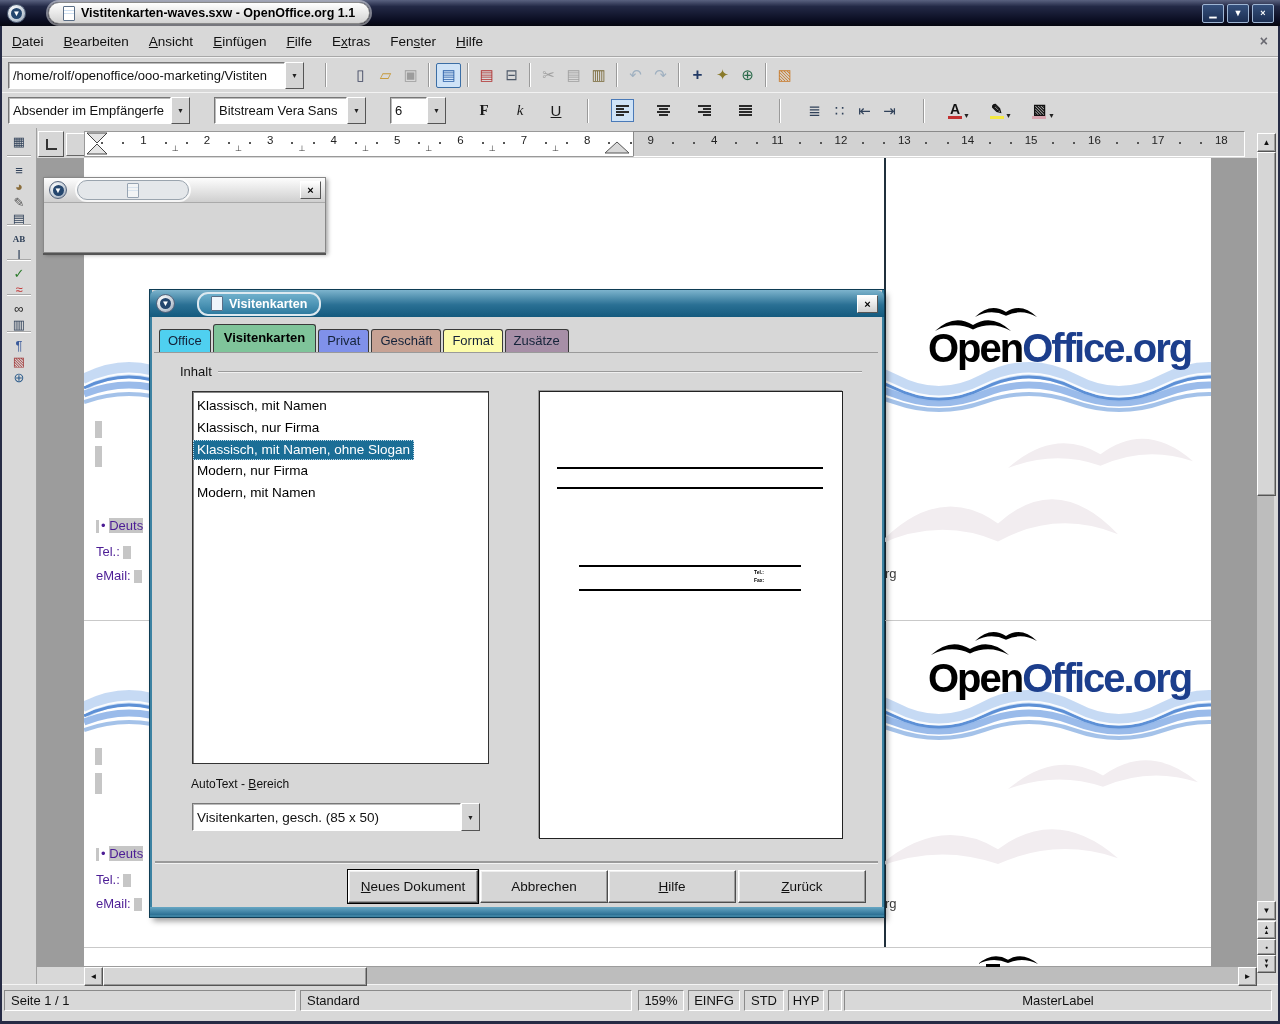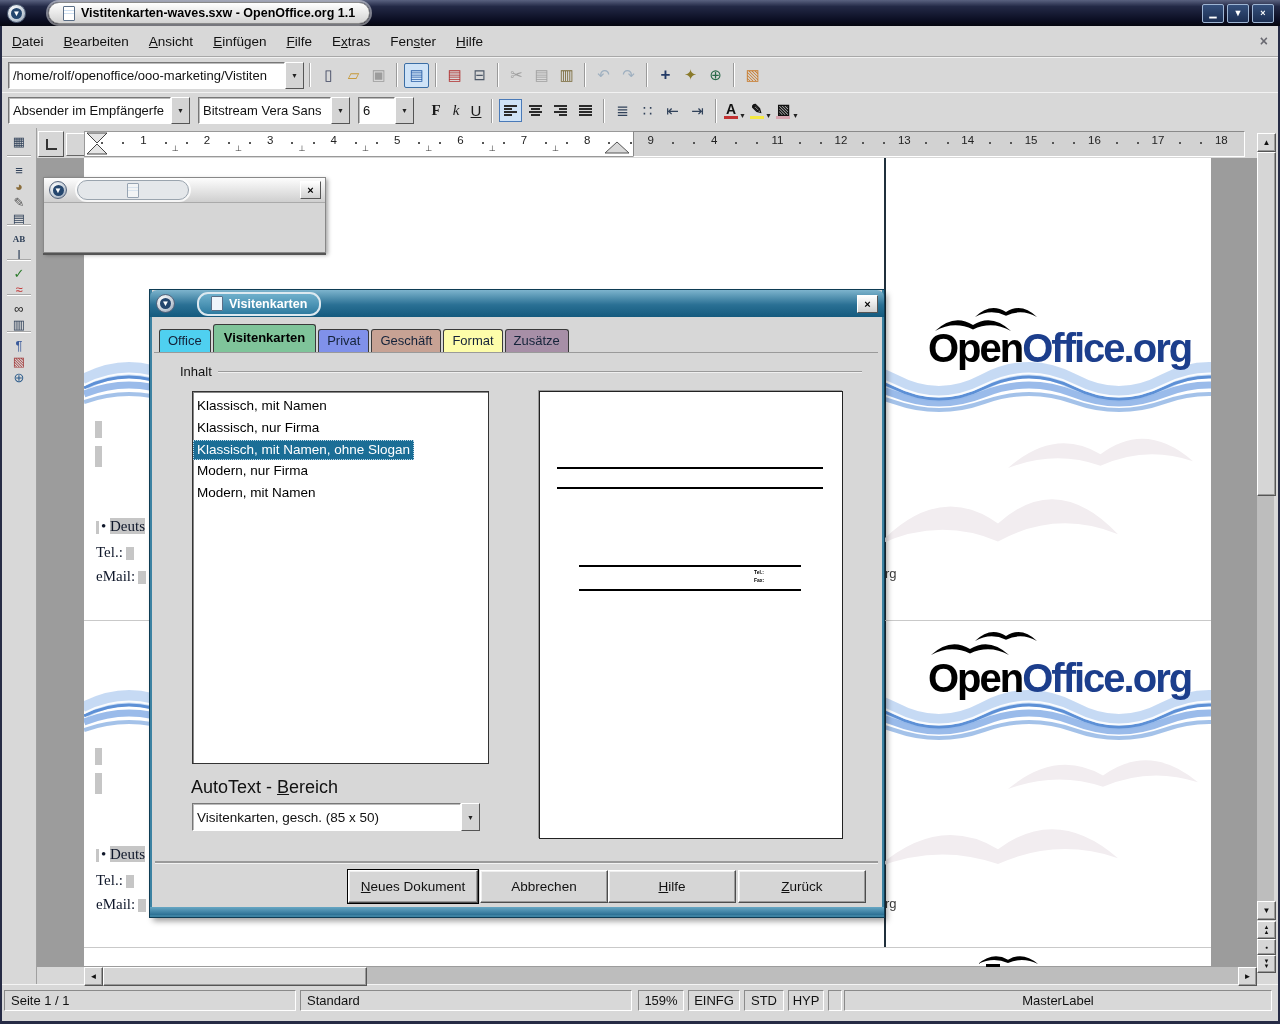--- a/index.html
+++ b/index.html
@@ -25,21 +25,21 @@
   .wbtn{width:20px;height:17px;border:1px solid #9fb6d4;border-radius:2px;
     background:linear-gradient(#35507c,#1b2e52);color:#fff;font-size:9px;font-weight:bold;
     display:flex;align-items:center;justify-content:center;}
   .frame{position:absolute;background:#262b45;z-index:60;}
   
   .menubar{position:absolute;left:2px;top:26px;width:1276px;height:30px;background:#d8d8d8;
     border-bottom:1px solid #a8a8a8;display:flex;align-items:center;font-size:13.5px;}
   .menuitem{padding:5px 10px;white-space:nowrap;}
   .menuclose{margin-left:auto;margin-right:10px;color:#6a6a72;font-weight:bold;font-size:14px;}
   .tbar{position:absolute;left:2px;background:#d8d8d8;border-top:1px solid #f2f2f2;
-    border-bottom:1px solid #a8a8a8;display:flex;align-items:center;}
+    border-bottom:1px solid #a8a8a8;display:flex;align-items:center;gap:16px;}
   #toolbar1{top:57px;width:1276px;height:34px;}
   #toolbar2{top:92px;width:1276px;height:35px;}
   .combo{display:flex;height:27px;}
   .cfield{background:#fff;border:1px solid;border-color:#777 #fff #fff #777;
     box-shadow:inset 1px 1px 0 #bbb;font-size:13px;display:flex;align-items:center;
     padding:0 4px;white-space:nowrap;overflow:hidden;}
   .drop{width:17px;background:#d4d4d4;border:1px solid;border-color:#fff #555 #555 #fff;
     font-size:7px;color:#222;display:flex;align-items:center;justify-content:center;}
   .ticon{width:23px;height:23px;display:flex;align-items:center;justify-content:center;
     font-size:15px;margin:0 1px;flex:0 0 auto;}
@@ -83,21 +83,21 @@
   
   #docarea{position:absolute;left:36px;top:158px;width:1221px;height:809px;background:#9c9c9c;overflow:hidden;}
   #page{position:absolute;left:48px;top:0;width:1127px;height:808px;background:#fff;}
   .vline{position:absolute;background:#20303c;}
   .hline{position:absolute;background:#c9c9c9;height:1px;}
   .logo{position:absolute;font-size:40px;font-weight:bold;letter-spacing:-2px;white-space:nowrap;}
   .rg{position:absolute;font-size:13px;color:#3a3a3a;}
   .fbar{display:inline-block;width:3px;height:13px;background:#c6c6c6;margin-right:2px;vertical-align:middle;}
   .fbar2{display:inline-block;width:8px;height:13px;background:#c6c6c6;margin-left:3px;vertical-align:middle;}
   .fshade{background:#c6c6c6;}
-  .fieldrow{position:absolute;font-size:15px;color:#0f172a;white-space:nowrap;font-family:Liberation Serif, serif;}
+  .fieldrow{position:absolute;font-size:13px;color:#4c1d95;white-space:nowrap;}
   .gbar{position:absolute;background:#c6c6c6;}
   
   #syncwin{position:absolute;left:43px;top:177px;width:281px;height:74px;background:#d6d6d6;
     border:1px solid #888;box-shadow:0 2px 0 #555,2px 2px 4px rgba(0,0,0,.35);z-index:20;}
   #syncwin .stitle{position:relative;height:24px;background:linear-gradient(#fdfdfd,#cfcfcf);
     border-bottom:1px solid #aaa;display:flex;align-items:center;}
   .spill{height:18px;width:110px;margin-left:10px;border-radius:10px;background:#e4e7ea;
     border:1px solid #9aa4ae;box-shadow:0 0 0 2px rgba(255,255,255,.8);
     display:flex;align-items:center;justify-content:center;}
   .xbtn{margin-left:auto;margin-right:4px;width:19px;height:16px;background:linear-gradient(#fff,#d0d0d0);
@@ -122,21 +122,21 @@
     border:1px solid #3a3a3a;border-bottom:none;border-radius:3px 3px 0 0;margin-right:2px;white-space:nowrap;}
   .tab.active{height:27px;line-height:26px;font-weight:bold;padding:0 10px;color:#000;}
   .tabline{position:absolute;left:2px;top:62px;width:724px;height:1px;background:#9a9a9a;}
   .grouplabel{position:absolute;left:25px;top:74px;font-size:13px;background:#d7d7d7;padding:0 3px;z-index:2;}
   .groupline{position:absolute;left:66px;top:81px;width:644px;height:1px;background:#9a9a9a;
     box-shadow:0 1px 0 #f0f0f0;}
   .listbox{position:absolute;left:40px;top:101px;width:297px;height:373px;background:#fff;
     border:1px solid #333;box-shadow:inset 1px 1px 0 #888;padding-top:3px;box-sizing:border-box;}
   .li{height:22px;line-height:22px;font-size:13.5px;padding-left:4px;white-space:nowrap;color:#000;}
   .li.sel{color:#fff;outline:1px dotted #bcd8e8;outline-offset:-1px;display:inline-block;padding-right:4px;height:20px;line-height:20px;margin-top:1px;}
-  .dlabel{position:absolute;font-size:18px;color:#111;}
+  .dlabel{position:absolute;font-size:12px;color:#111;}
   .dcombo{position:absolute;left:40px;top:513px;width:288px;height:28px;}
   .preview{position:absolute;left:387px;top:101px;width:302px;height:446px;background:#fff;
     border:1px solid #222;box-shadow:-1px -1px 0 #999;}
   .pline{position:absolute;height:2px;background:#000;}
   .ptext{position:absolute;font-size:5px;font-weight:bold;color:#000;line-height:6px;}
   .dsep{position:absolute;left:3px;top:571px;width:723px;height:2px;background:#9a9a9a;box-shadow:0 1px 0 #f2f2f2;}
   .dlgbtn{position:absolute;top:580px;height:31px;background:#d6d6d6;font-size:13.5px;
     display:flex;align-items:center;justify-content:center;border:1px solid;border-color:#fff #4d4d4d #4d4d4d #fff;
     box-shadow:inset -1px -1px 0 #9a9a9a,inset 1px 1px 0 #efefef;}
   .dlgbtn.default{box-shadow:0 0 0 1px #000,inset -1px -1px 0 #9a9a9a,inset 1px 1px 0 #efefef;}

